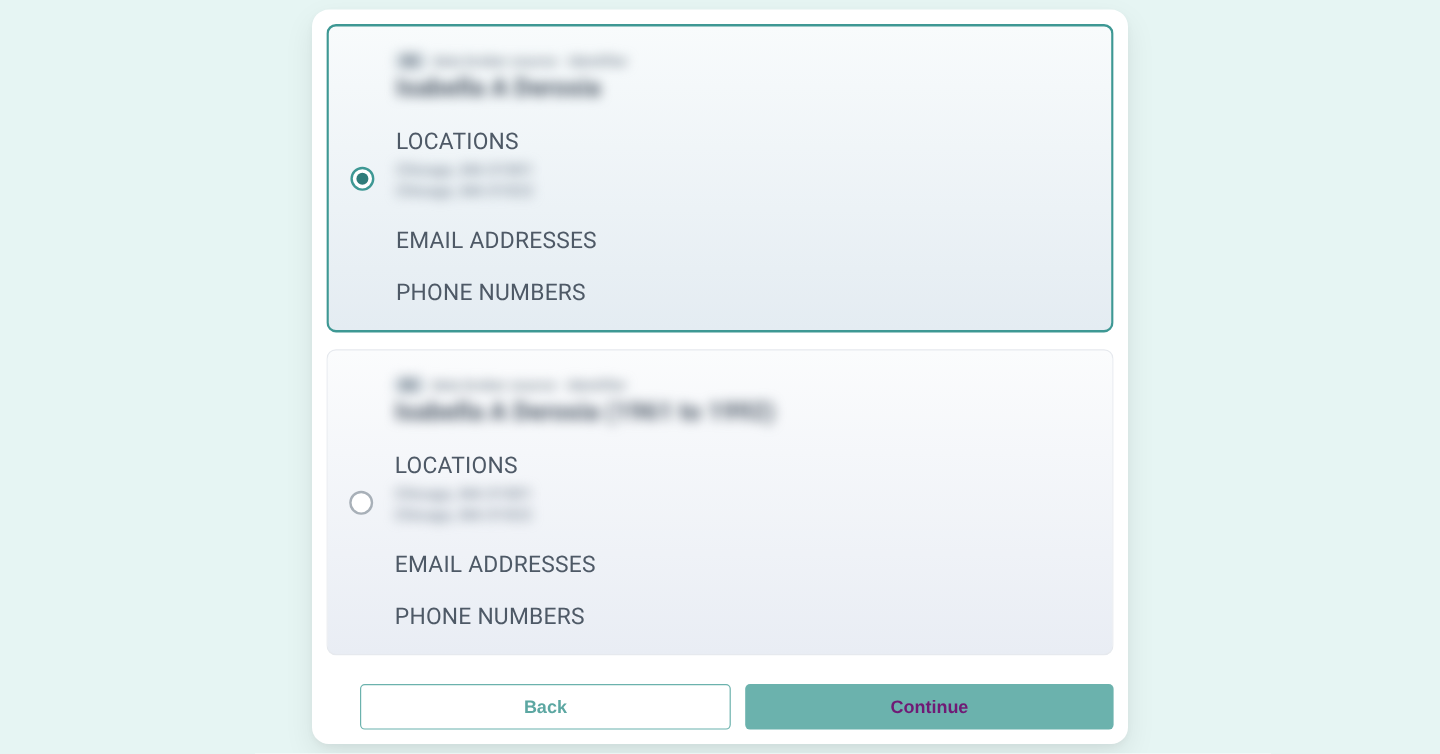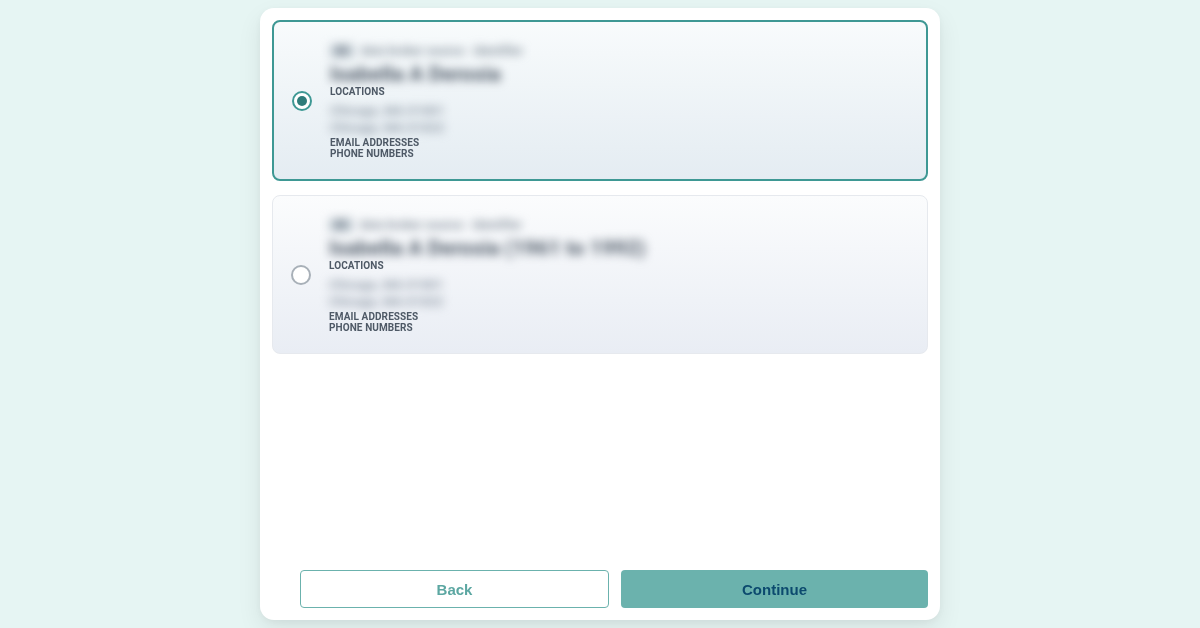--- a/index.html
+++ b/index.html
@@ -76,25 +76,25 @@
     margin-right: 4px;
     font-weight: 700;
   }
   .name {
     font-size: 21px;
     font-weight: 800;
     color: #5a6572;
     margin-top: 4px;
   }
   .section-label {
-    font-size: 10px;
-    font-weight: 700;
+    font-size: 19px;
+    font-weight: 400;
     color: #4e5966;
     letter-spacing: 0.01em;
-    margin-top: 0;
+    margin-top: 20px;
   }
   .loc-list {
     margin-top: 6px;
     font-size: 13px;
     color: #8a95a2;
     font-weight: 600;
     line-height: 1.3;
   }
   .footer {
     display: flex;
@@ -114,21 +114,21 @@
     justify-content: center;
     cursor: pointer;
   }
   .btn-back {
     background: #ffffff;
     color: #5ca7a2;
     border: 1.5px solid #6bb2ad;
   }
   .btn-continue {
     background: #6bb2ad;
-    color: #0c4a6e;
+    color: #701a75;
     border: none;
   }
 </style>
 </head>
 <body>
 
 <div class="panel">
   <div class="cards">
 
     <div class="card selected">

